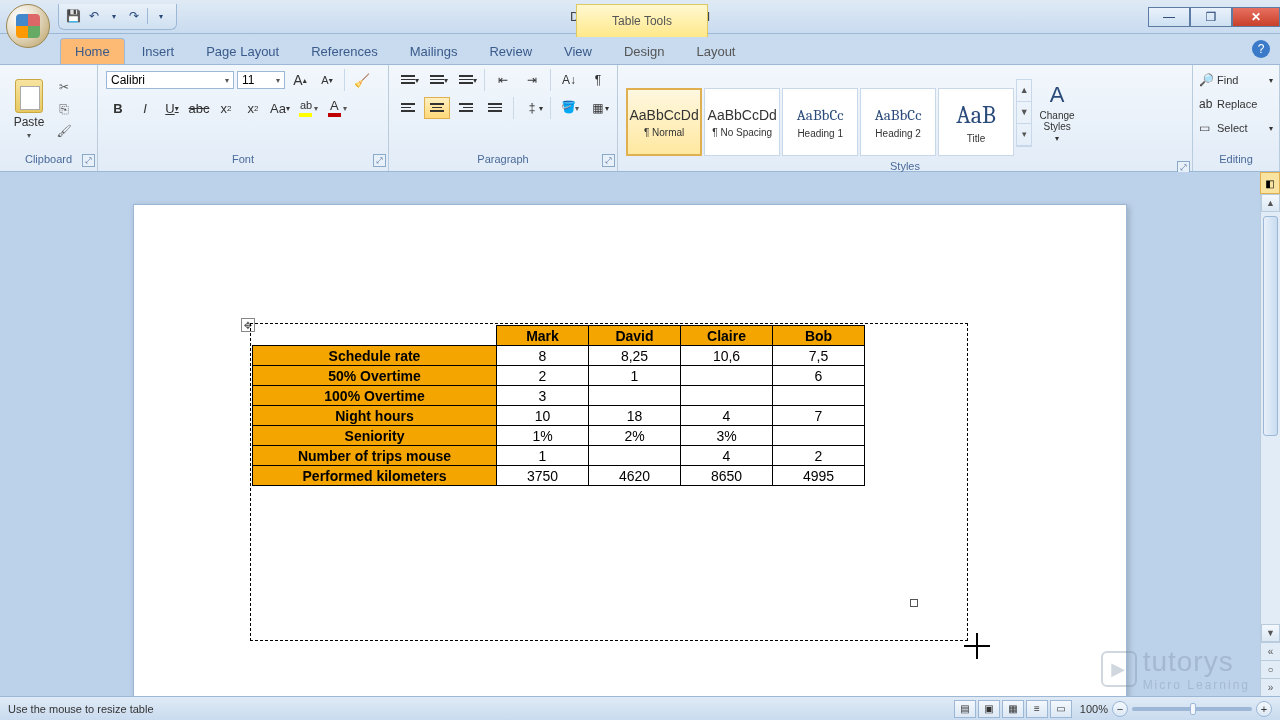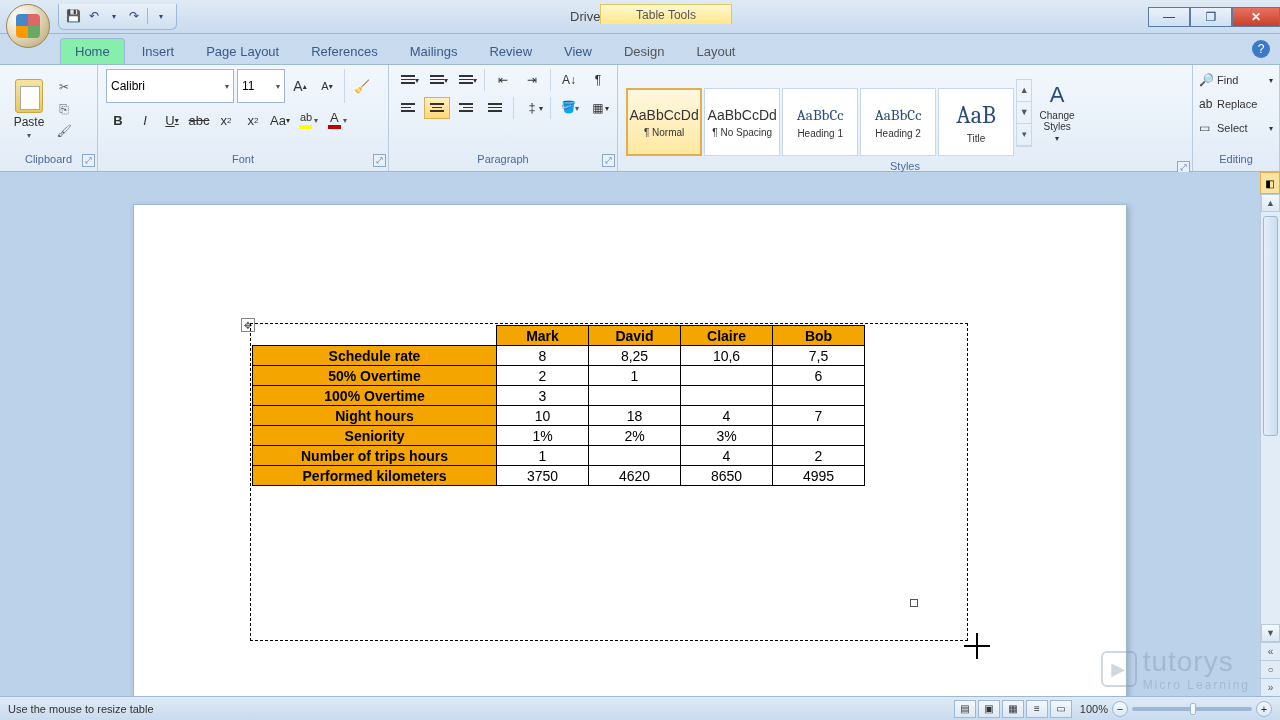--- a/index.html
+++ b/index.html
@@ -6,29 +6,29 @@
 body { width: 1280px; height: 720px; overflow: hidden; background: linear-gradient(#c9dbef,#bcd2ea); position: relative; }
 
 
 .titlebar { height: 34px; background: linear-gradient(#dfeaf5,#c9dbef); display: flex; align-items: center; border-bottom: 1px solid #9cb8d6; position: relative; }
 .office-button { width: 44px; height: 44px; border-radius: 50%; background: radial-gradient(circle at 30% 30%,#fff,#e8e0cc 40%,#b89c5e); border: 1px solid #9a8650; position: absolute; left: 6px; top: 4px; z-index: 50; display:flex; align-items:center; justify-content:center;}
 .office-button::after{content:"";width:24px;height:24px;background:conic-gradient(#d66 0 25%,#6a6 0 50%,#f90 0 75%,#48c 0);border-radius:4px;}
 .qat { margin-left: 58px; display: flex; align-items: center; gap: 2px; height: 26px; padding: 0 6px; border: 1px solid #9cb8d6; border-top: none; border-radius: 0 0 6px 6px; background: linear-gradient(#e8f0f9,#cfe0f0); }
 .qat .ic { width: 18px; height: 18px; display: flex; align-items: center; justify-content: center; font-size: 12px; color: #2a4a7a; border-radius:2px; }
 .qat .sep { width: 1px; height: 16px; background: #9cb8d6; margin: 0 2px; }
 .title-text { position: absolute; left: 50%; transform: translateX(-50%); font-size: 13px; color: #444; }
-.contextual-tab-header { position: absolute; left: 600px; top:4px; height: 20px; width: 132px; background: linear-gradient(#fff8d0,#ffe88a); border: 1px solid #e0c860; border-bottom:none; display:flex; align-items:center; justify-content:center; font-size:12px; color:#555;}
+.contextual-tab-header { position: absolute; left: 576px; top:4px; height: 33px; width: 132px; background: linear-gradient(#fff8d0,#ffe88a); border: 1px solid #e0c860; border-bottom:none; display:flex; align-items:center; justify-content:center; font-size:12px; color:#555;}
 .win-controls { margin-left: auto; display: flex; }
 .win-controls .wc { width: 42px; height: 20px; border: 1px solid #5c7ca3; background: linear-gradient(#eaf2fb,#cde0f2); display:flex; align-items:center; justify-content:center; font-size:12px; color:#1a3a6a; }
 .win-controls .wc.close { width: 48px; background: linear-gradient(#e87060,#c8402a); color: white; font-weight:bold; }
 
 
 .tabs { height: 30px; display: flex; align-items: flex-end; padding-left: 60px; gap: 2px; background: transparent; }
 .tab { padding: 5px 14px; font-size: 13px; color: #3a5a8a; border: 1px solid transparent; border-bottom:none; cursor:default;}
-.tab.active { background: #86efac; border-color:#9cb8d6; border-radius: 4px 4px 0 0; color:#3a5a8a;}
+.tab.active { background: #fdba74; border-color:#9cb8d6; border-radius: 4px 4px 0 0; color:#3a5a8a;}
 .tab.context { color:#555; }
 .help-btn { margin-left:auto; margin-right:10px; width:18px; height:18px; border-radius:50%; background:#3a7ac8; color:white; font-size:12px; display:flex; align-items:center; justify-content:center; align-self:center;}
 
 
 .ribbon { height: 108px; background: linear-gradient(#f2f7fc,#e2ecf7); border-top:1px solid #9cb8d6; border-bottom:1px solid #9cb8d6; display:flex; }
 .group { border-right: 1px solid #b8ccde; display:flex; flex-direction:column; position:relative; }
 .group-body { flex:1; display:flex; align-items:center; padding: 4px 8px; gap:4px; }
 .group-label { height:18px; font-size:11px; color:#4a6a9a; text-align:center; position:relative; }
 .group-label .launcher { position:absolute; right:2px; top:1px; width:13px; height:13px; border:1px solid #8aa8c8; font-size:8px; display:flex; align-items:center; justify-content:center; color:#4a6a9a; background:#e8f0f9;}
 
@@ -37,21 +37,21 @@
 .paste-big { width:42px; height:72px; border:1px solid transparent; display:flex; flex-direction:column; align-items:center; justify-content:center; gap:2px;}
 .paste-ic { width:28px; height:34px; background:linear-gradient(#f8e4a0,#e8c860); border:1px solid #c8a840; border-radius:3px; position:relative;}
 .paste-ic::after{content:"";position:absolute;left:4px;top:6px;width:18px;height:22px;background:white;border:1px solid #aaa;}
 .paste-lbl{font-size:12px;color:#333;}
 .clip-side{display:flex;flex-direction:column;gap:4px;}
 .clip-side .sm{width:20px;height:18px;font-size:12px;display:flex;align-items:center;justify-content:center;color:#555;}
 
 
 .font .group-body{flex-direction:column;align-items:stretch;gap:6px;width:290px;}
 .font-row{display:flex;gap:3px;align-items:center;}
-.combo{height:34px;border:1px solid #9cb8d6;background:white;display:flex;align-items:center;padding:8px 4px;font-size:12px;flex:1;}
+.combo{height:18px;border:1px solid #9cb8d6;background:white;display:flex;align-items:center;padding:8px 4px;font-size:12px;flex:1;}
 .combo.name{width:128px;flex:none;}
 .combo.size{width:48px;flex:none;}
 .combo .dd{margin-left:auto;font-size:8px;color:#555;}
 .fbtn{width:24px;height:22px;border:1px solid transparent;display:flex;align-items:center;justify-content:center;font-size:13px;color:#333;}
 .fbtn.bold{font-weight:bold;}
 .fbtn.ital{font-style:italic;}
 .fbtn.under{text-decoration:underline;}
 .fbtn.strike{text-decoration:line-through;}
 .swatch{width:26px;height:22px;border:1px solid transparent;display:flex;align-items:flex-end;justify-content:center;position:relative;}
 .swatch .bar{position:absolute;bottom:1px;left:3px;right:8px;height:4px;}
@@ -393,21 +393,21 @@
             <td>7</td>
           </tr>
           <tr>
             <th class="rowh">Seniority</th>
             <td>1%</td>
             <td>2%</td>
             <td>3%</td>
             <td></td>
           </tr>
           <tr>
-            <th class="rowh">Number of trips hours</th>
+            <th class="rowh">Number of trips mouse</th>
             <td>1</td>
             <td></td>
             <td>4</td>
             <td>2</td>
           </tr>
           <tr>
             <th class="rowh">Performed kilometers</th>
             <td>3750</td>
             <td>4620</td>
             <td>8650</td>

